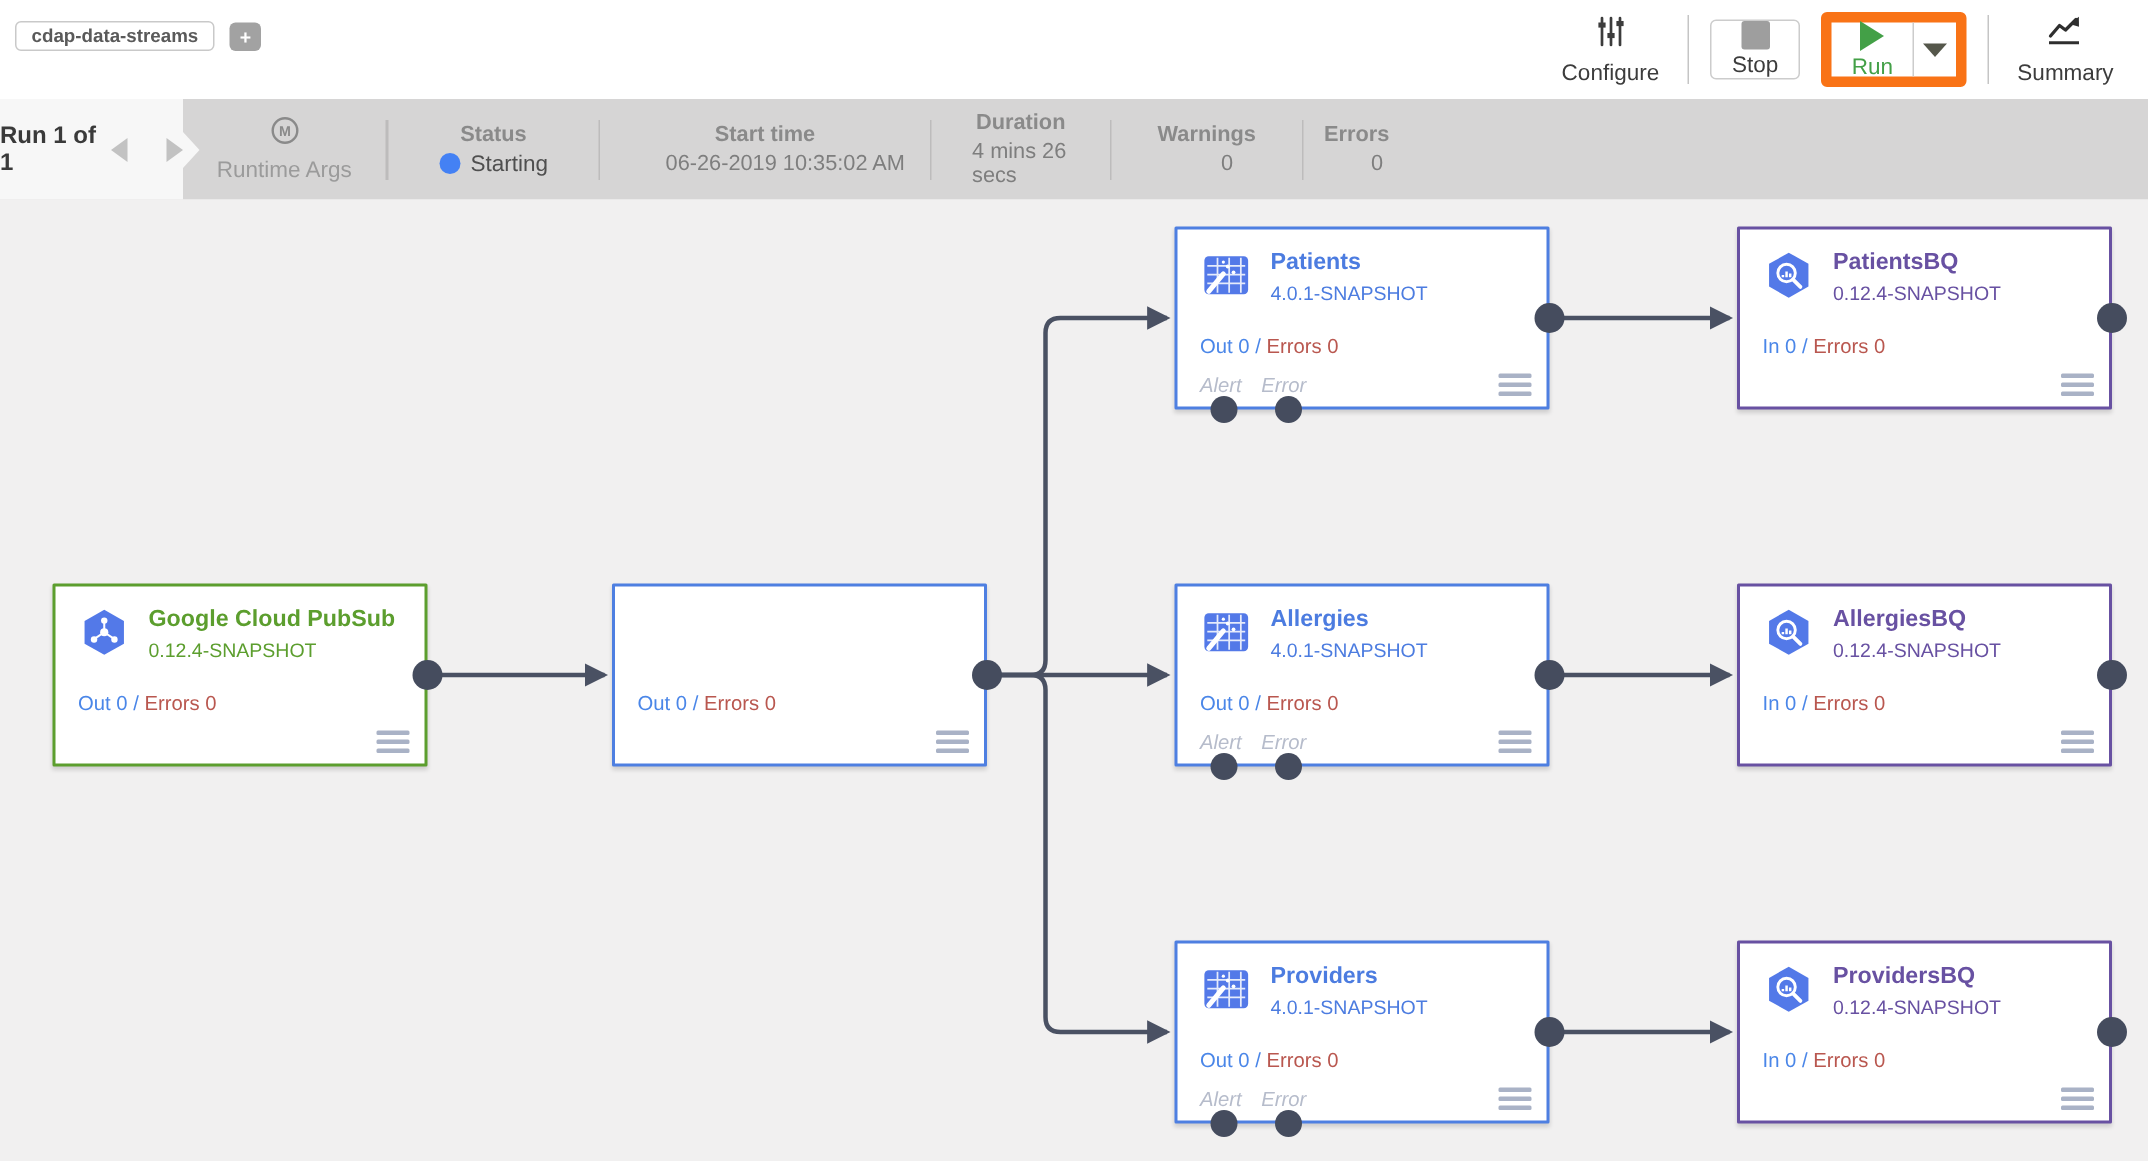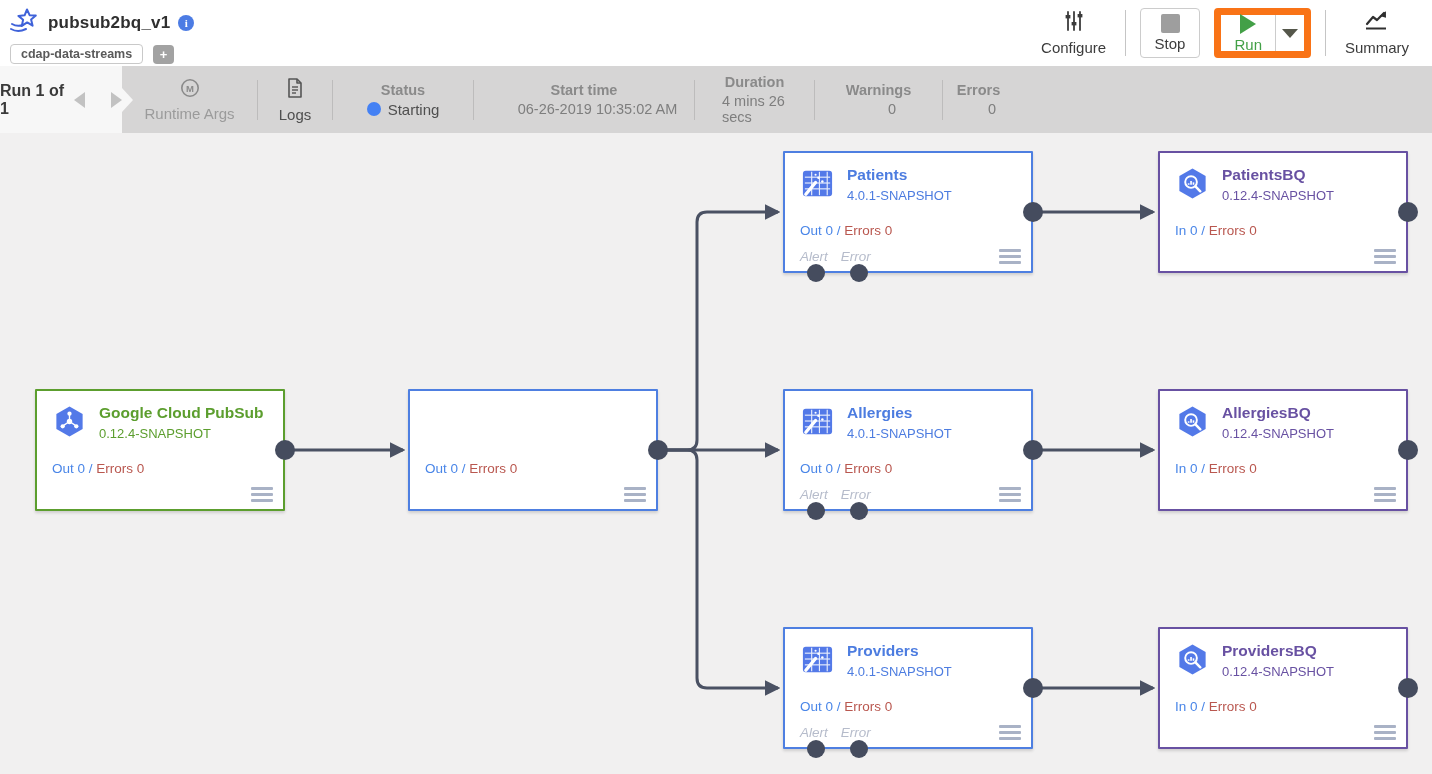--- a/index.html
+++ b/index.html
@@ -12,21 +12,21 @@
   .app-title { font-size:17px; font-weight:bold; color:#2f2f2f; letter-spacing:.2px; }
   .info-badge { width:16px; height:16px; border-radius:50%; background:#4c7ce4; color:#fff; font-size:11px; font-weight:bold; display:flex; align-items:center; justify-content:center; font-family:"Liberation Serif", serif; }
   .tag-row { display:flex; align-items:center; gap:10px; margin-top:6px; }
   .tag-chip { border:1px solid #c9c9c9; border-radius:4px; padding:2px 10px; font-size:12.5px; color:#5a5a5a; background:#fff;font-weight:bold; }
   .tag-add { width:21px; height:19px; border-radius:4px; background:#a2a2a2; color:#fff; font-size:13px; font-weight:bold; display:flex; align-items:center; justify-content:center; cursor:pointer; }
 
   .topbar-right { display:flex; align-items:center; gap:14px; padding-right:18px; }
   .tb-item { display:flex; flex-direction:column; align-items:center; justify-content:center; gap:3px; cursor:pointer; min-width:74px; }
   .tb-label { font-size:15px; color:#3c3c3c; }
   .tb-divider { width:1px; height:46px; background:#c5c5c5; }
-  .btn-box { border:1px solid #ccc; border-radius:4px; height:50px; display:flex; flex-direction:column; align-items:center; justify-content:center; gap:2px; padding:0 14px; background:#fff; cursor:pointer; }
+  .btn-box { border:1px solid #ccc; border-radius:4px; height:40px; display:flex; flex-direction:column; align-items:center; justify-content:center; gap:2px; padding:0 14px; background:#fff; cursor:pointer; }
   .stop-square { width:19px; height:19px; background:#9e9e9e; border-radius:2px; }
   .run-group { border:7px solid #f97316; border-radius:4px; height:50px; display:flex; align-items:stretch; background:#fff; }
   .run-main { display:flex; flex-direction:column; align-items:center; justify-content:center; gap:2px; padding:0 13px; cursor:pointer; }
   .run-label { font-size:15px; color:#43a047; }
   .play-tri { width:0; height:0; border-left:16px solid #43a047; border-top:10px solid transparent; border-bottom:10px solid transparent; }
   .run-caret { width:29px; border-left:1px solid #ccc; display:flex; align-items:center; justify-content:center; cursor:pointer; }
   .caret-down { width:0; height:0; border-top:9px solid #55574b; border-left:8px solid transparent; border-right:8px solid transparent; }
 
   
   .runbar { height:67px; background:#d6d5d5; display:flex; align-items:stretch; position:relative; }
@@ -69,31 +69,20 @@
   .node-bottom { position:absolute; left:15px; right:10px; top:96px; display:flex; align-items:center;font-style:italic; }
   .port-label { font-size:13.5px; color:#b6bccb; margin-right:13px; }
   .hamburger { margin-left:auto; display:flex; flex-direction:column; gap:3px; cursor:pointer; }
   .hamburger span { display:block; width:22px; height:3px; background:#a9b2c6; border-radius:1px; }
 </style>
 </head>
 <body>
 
 <div class="topbar">
   <div class="brand">
-    <div class="brand-row">
-      <span>
-        <svg width="30" height="26" viewBox="0 0 30 26">
-          <polygon points="17,1.5 19.6,7.2 25.8,7.6 21.1,11.6 22.6,17.7 17.2,14.4 11.8,17.9 13.1,11.7 8.4,7.9 14.6,7.3" fill="none" stroke="#3f62d9" stroke-width="2" stroke-linejoin="round"></polygon>
-          <path d="M2 16 q5 3 11 1" fill="none" stroke="#3f62d9" stroke-width="2" stroke-linecap="round"></path>
-          <path d="M1 21 q7 4 15 0" fill="none" stroke="#3f62d9" stroke-width="2" stroke-linecap="round"></path>
-        </svg>
-      </span>
-      <span class="app-title">pubsub2bq_v1</span>
-      <span class="info-badge">i</span>
-    </div>
     <div class="tag-row">
       <span class="tag-chip">cdap-data-streams</span>
       <span class="tag-add">+</span>
     </div>
   </div>
 
   <div class="topbar-right">
     <div class="tb-item">
       <span>
         <svg width="22" height="22" viewBox="0 0 22 22">
@@ -155,32 +144,20 @@
     <span>
       <svg width="20" height="20" viewBox="0 0 20 20">
         <circle cx="10" cy="10" r="8.2" fill="none" stroke="#8a8a8a" stroke-width="1.6"></circle>
         <text x="10" y="13.6" font-size="9.5" font-family="Liberation Sans, sans-serif" font-weight="bold" fill="#8a8a8a" text-anchor="middle">M</text>
       </svg>
     </span>
     <span class="rb-gray-label">Runtime Args</span>
   </div>
   <div class="rb-divider"></div>
 
-  <div class="rb-section rb-icon-item" style="width:74px;">
-    <span>
-      <svg width="20" height="22" viewBox="0 0 20 22">
-        <path d="M4 2 h8 l4 4 v14 h-12 z" fill="none" stroke="#555" stroke-width="1.6" stroke-linejoin="round"></path>
-        <path d="M12 2 v4 h4" fill="none" stroke="#555" stroke-width="1.6" stroke-linejoin="round"></path>
-        <line x1="7" y1="10" x2="13" y2="10" stroke="#555" stroke-width="1.4"></line>
-        <line x1="7" y1="13" x2="13" y2="13" stroke="#555" stroke-width="1.4"></line>
-        <line x1="7" y1="16" x2="11" y2="16" stroke="#555" stroke-width="1.4"></line>
-      </svg>
-    </span>
-    <span class="rb-dark-label">Logs</span>
-  </div>
   <div class="rb-divider"></div>
 
   <div class="rb-section" style="width:140px;text-align:right;">
     <span class="rb-head">Status</span>
     <span class="status-value">
       <span class="status-dot"></span>
       <span>Starting</span>
     </span>
   </div>
   <div class="rb-divider"></div>

